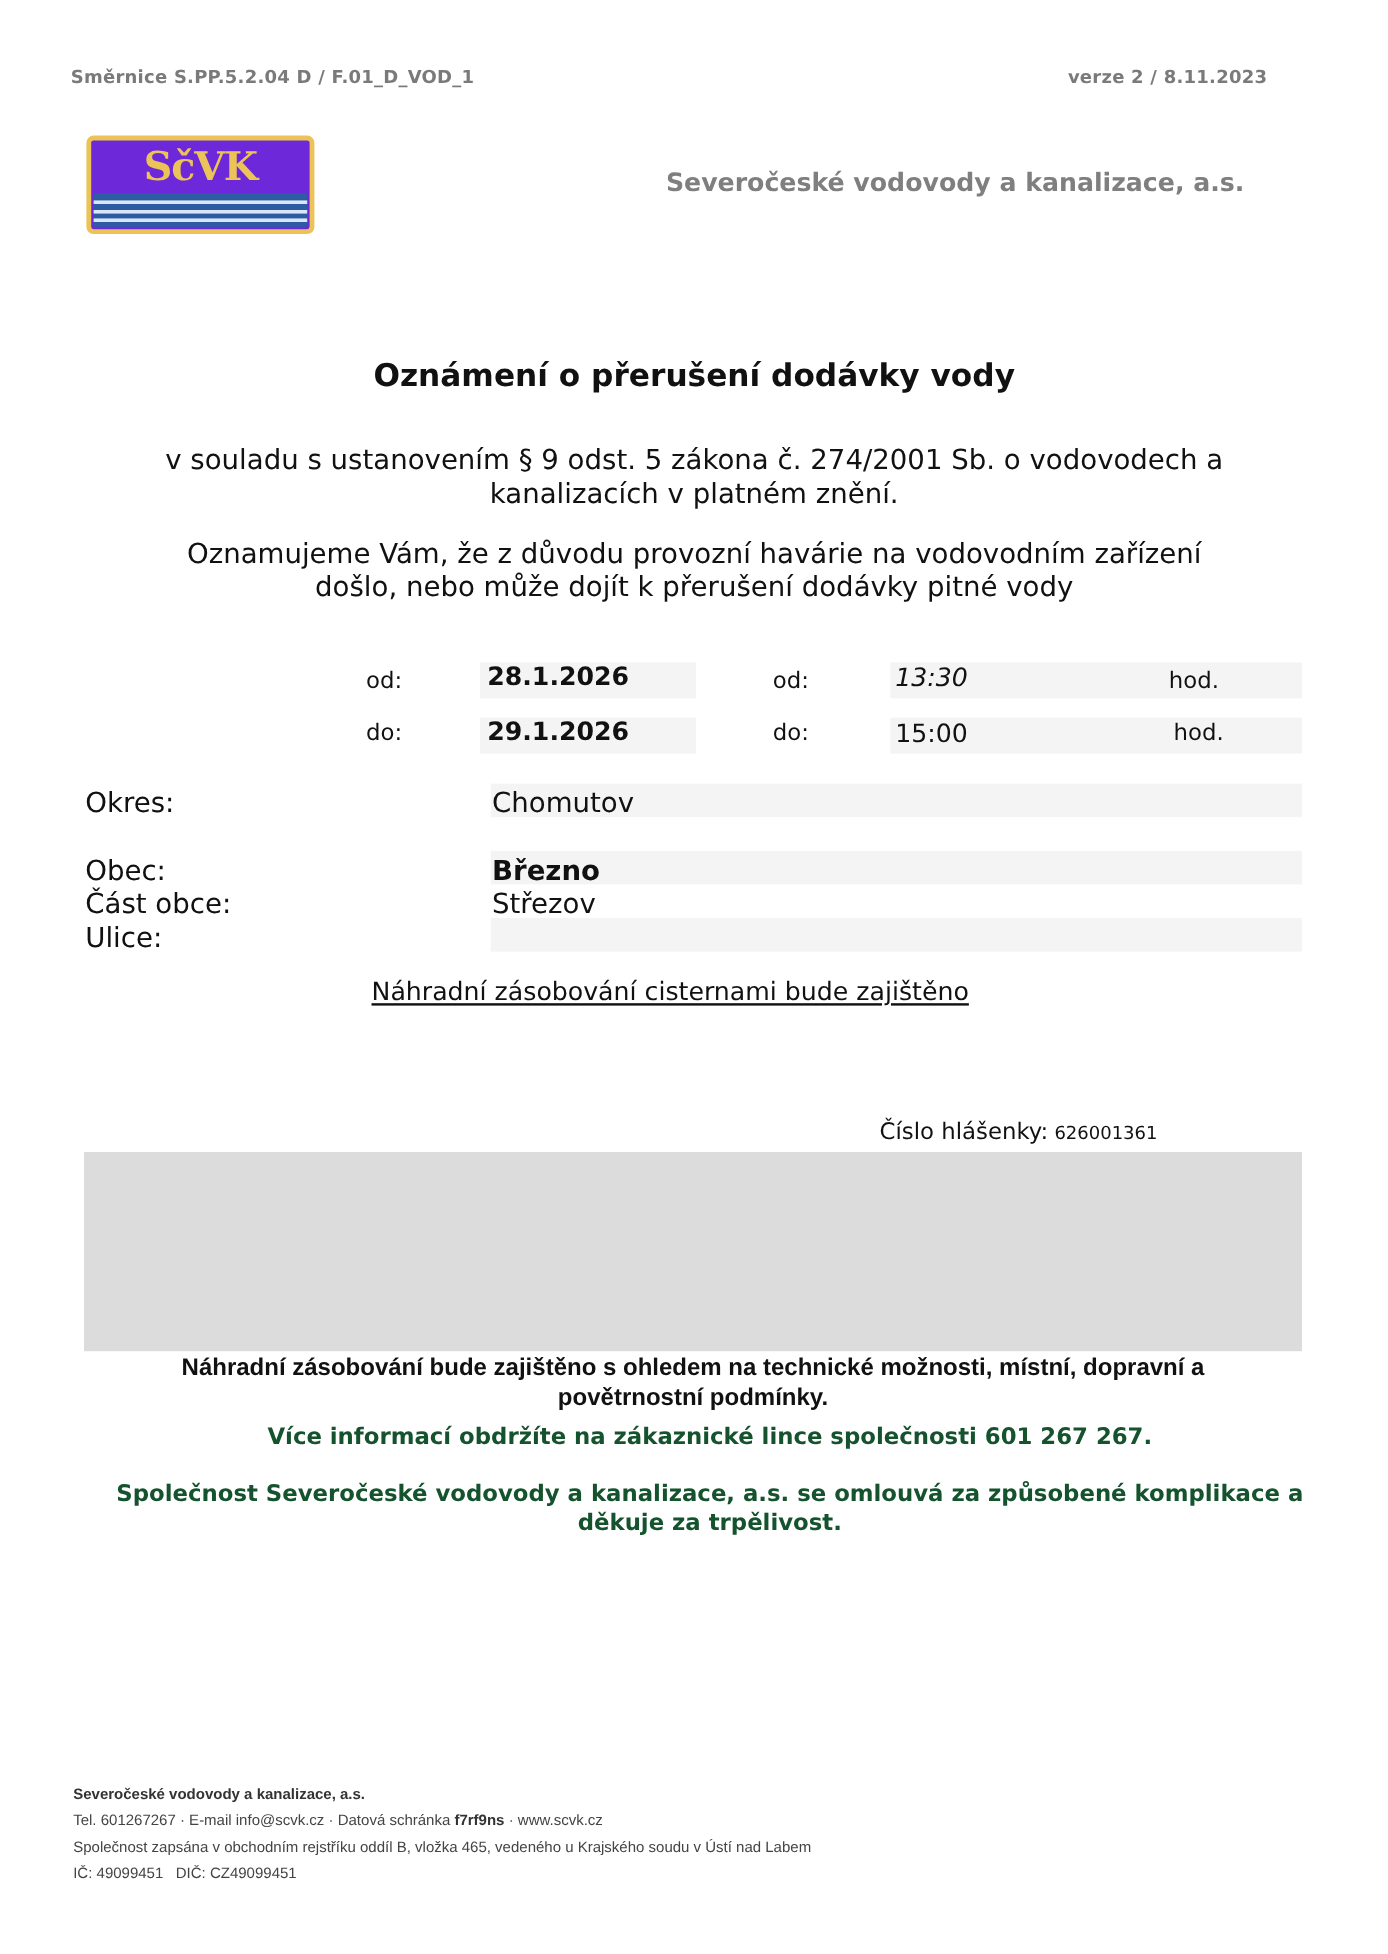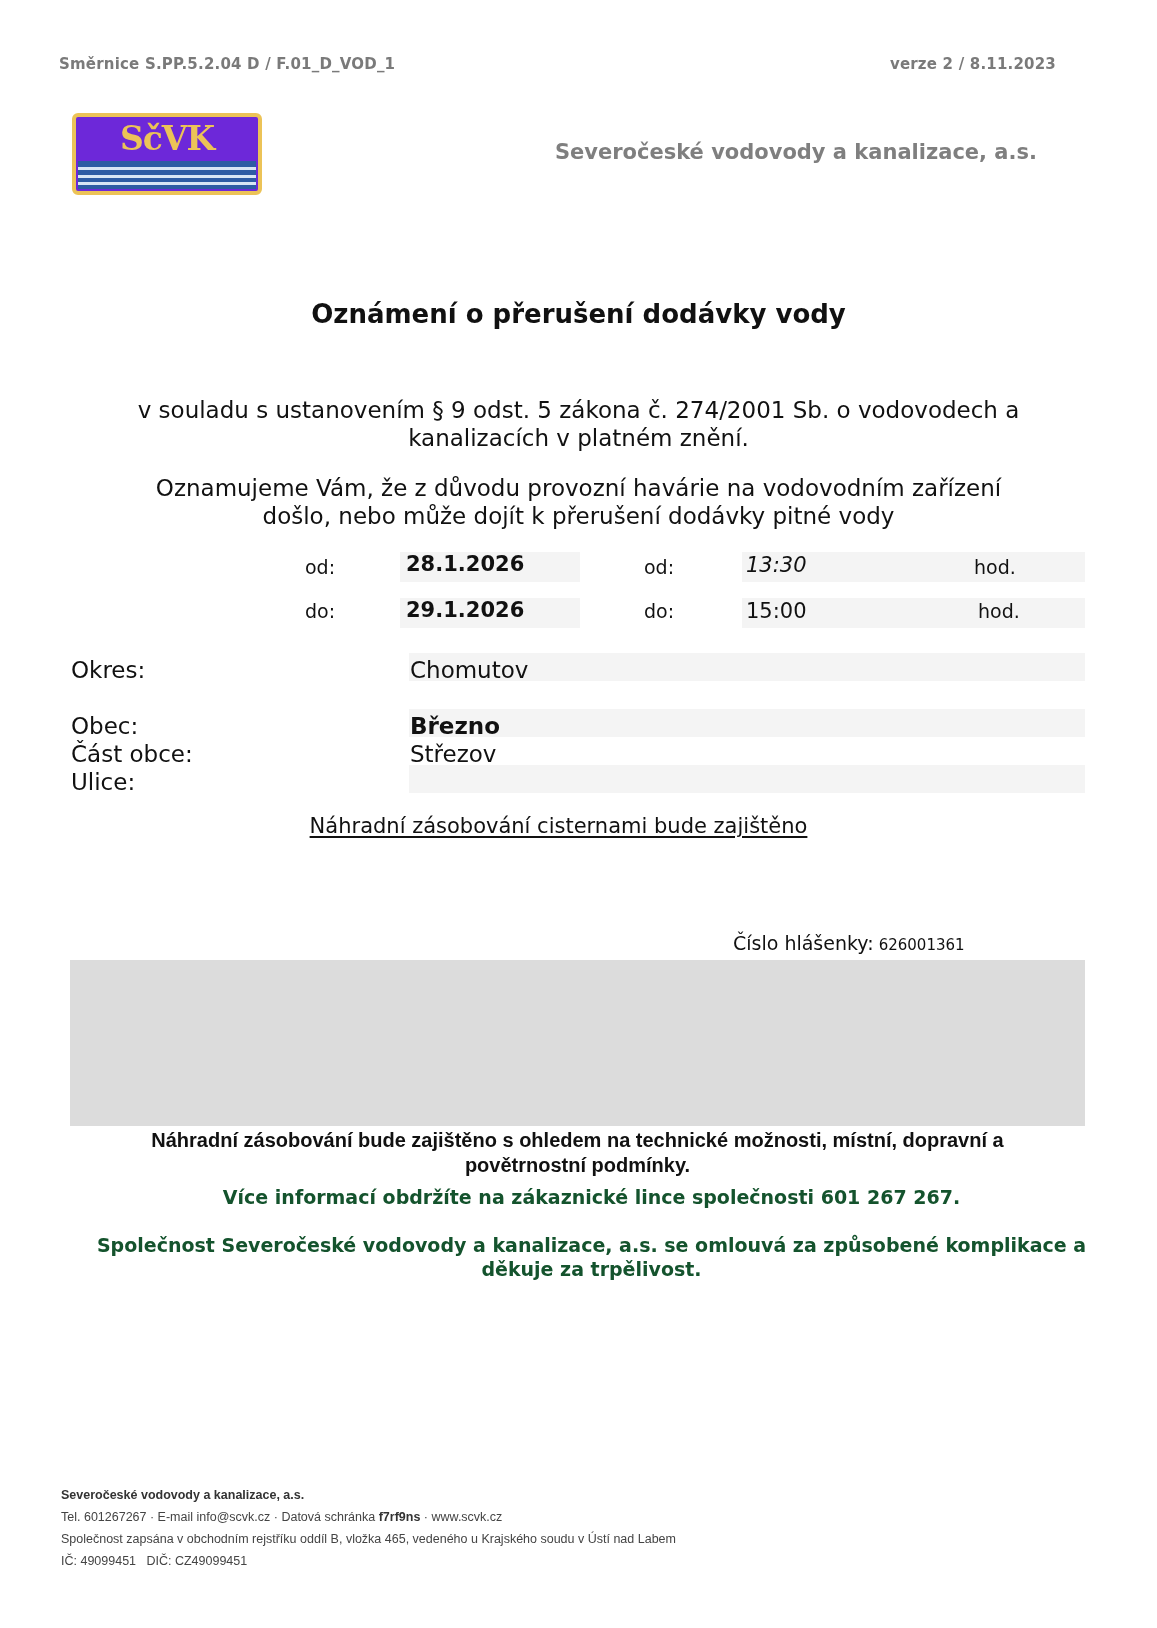--- a/index.html
+++ b/index.html
@@ -9,21 +9,21 @@
 
     .hdr-small { font-family: "DejaVu Sans", sans-serif; font-weight: bold; font-size: 15px; color: #7a7a7a; letter-spacing: 0.2px; }
     .company-top { font-family: "DejaVu Sans", sans-serif; font-weight: bold; font-size: 21px; color: #7f7f7f; }
 
     .logo { left: 72px; top: 113px; width: 190px; height: 82px; border: 4px solid #ecc357; border-radius: 6px; background: #6d28d9; overflow: hidden; }
     .logo-text { position: absolute; left: 0; right: 0; top: 2px; text-align: center; font-family: "DejaVu Serif", serif; font-weight: bold; font-size: 33px; color: #ecc357; letter-spacing: -1px; line-height: 40px; }
     .logo-stripes { position: absolute; left: 2px; right: 2px; top: 44px; height: 28px; background: #2d5ca4; }
     .logo-stripes .s { position: absolute; left: 0; right: 0; height: 3px; background: #d8e6f5; }
 
     .title { left: 0; width: 1157px; top: 299px; text-align: center; font-family: "DejaVu Sans", sans-serif; font-weight: bold; font-size: 26px; color: #111; }
-    .para { left: 100px; width: 957px; text-align: center; font-family: "DejaVu Sans", sans-serif; font-size: 23px; line-height: 28px; color: #111; margin-top: 26px; }
+    .para { left: 100px; width: 957px; text-align: center; font-family: "DejaVu Sans", sans-serif; font-size: 23px; line-height: 28px; color: #111; }
 
     .field-bg { background: #f4f4f4; }
     .lbl { font-family: "DejaVu Sans", sans-serif; font-size: 19px; color: #111; }
     .val { font-family: "DejaVu Sans", sans-serif; font-size: 21px; color: #111; }
     .val-bold { font-weight: bold; }
     .loc-lbl { font-family: "DejaVu Sans", sans-serif; font-size: 23px; color: #111; line-height: 28px; }
 
     .underline-text { left: 0; width: 1117px; top: 814px; text-align: center; font-family: "DejaVu Sans", sans-serif; font-size: 21px; color: #111; }
     .underline-text span { text-decoration: underline; text-underline-offset: 3px; }
 

